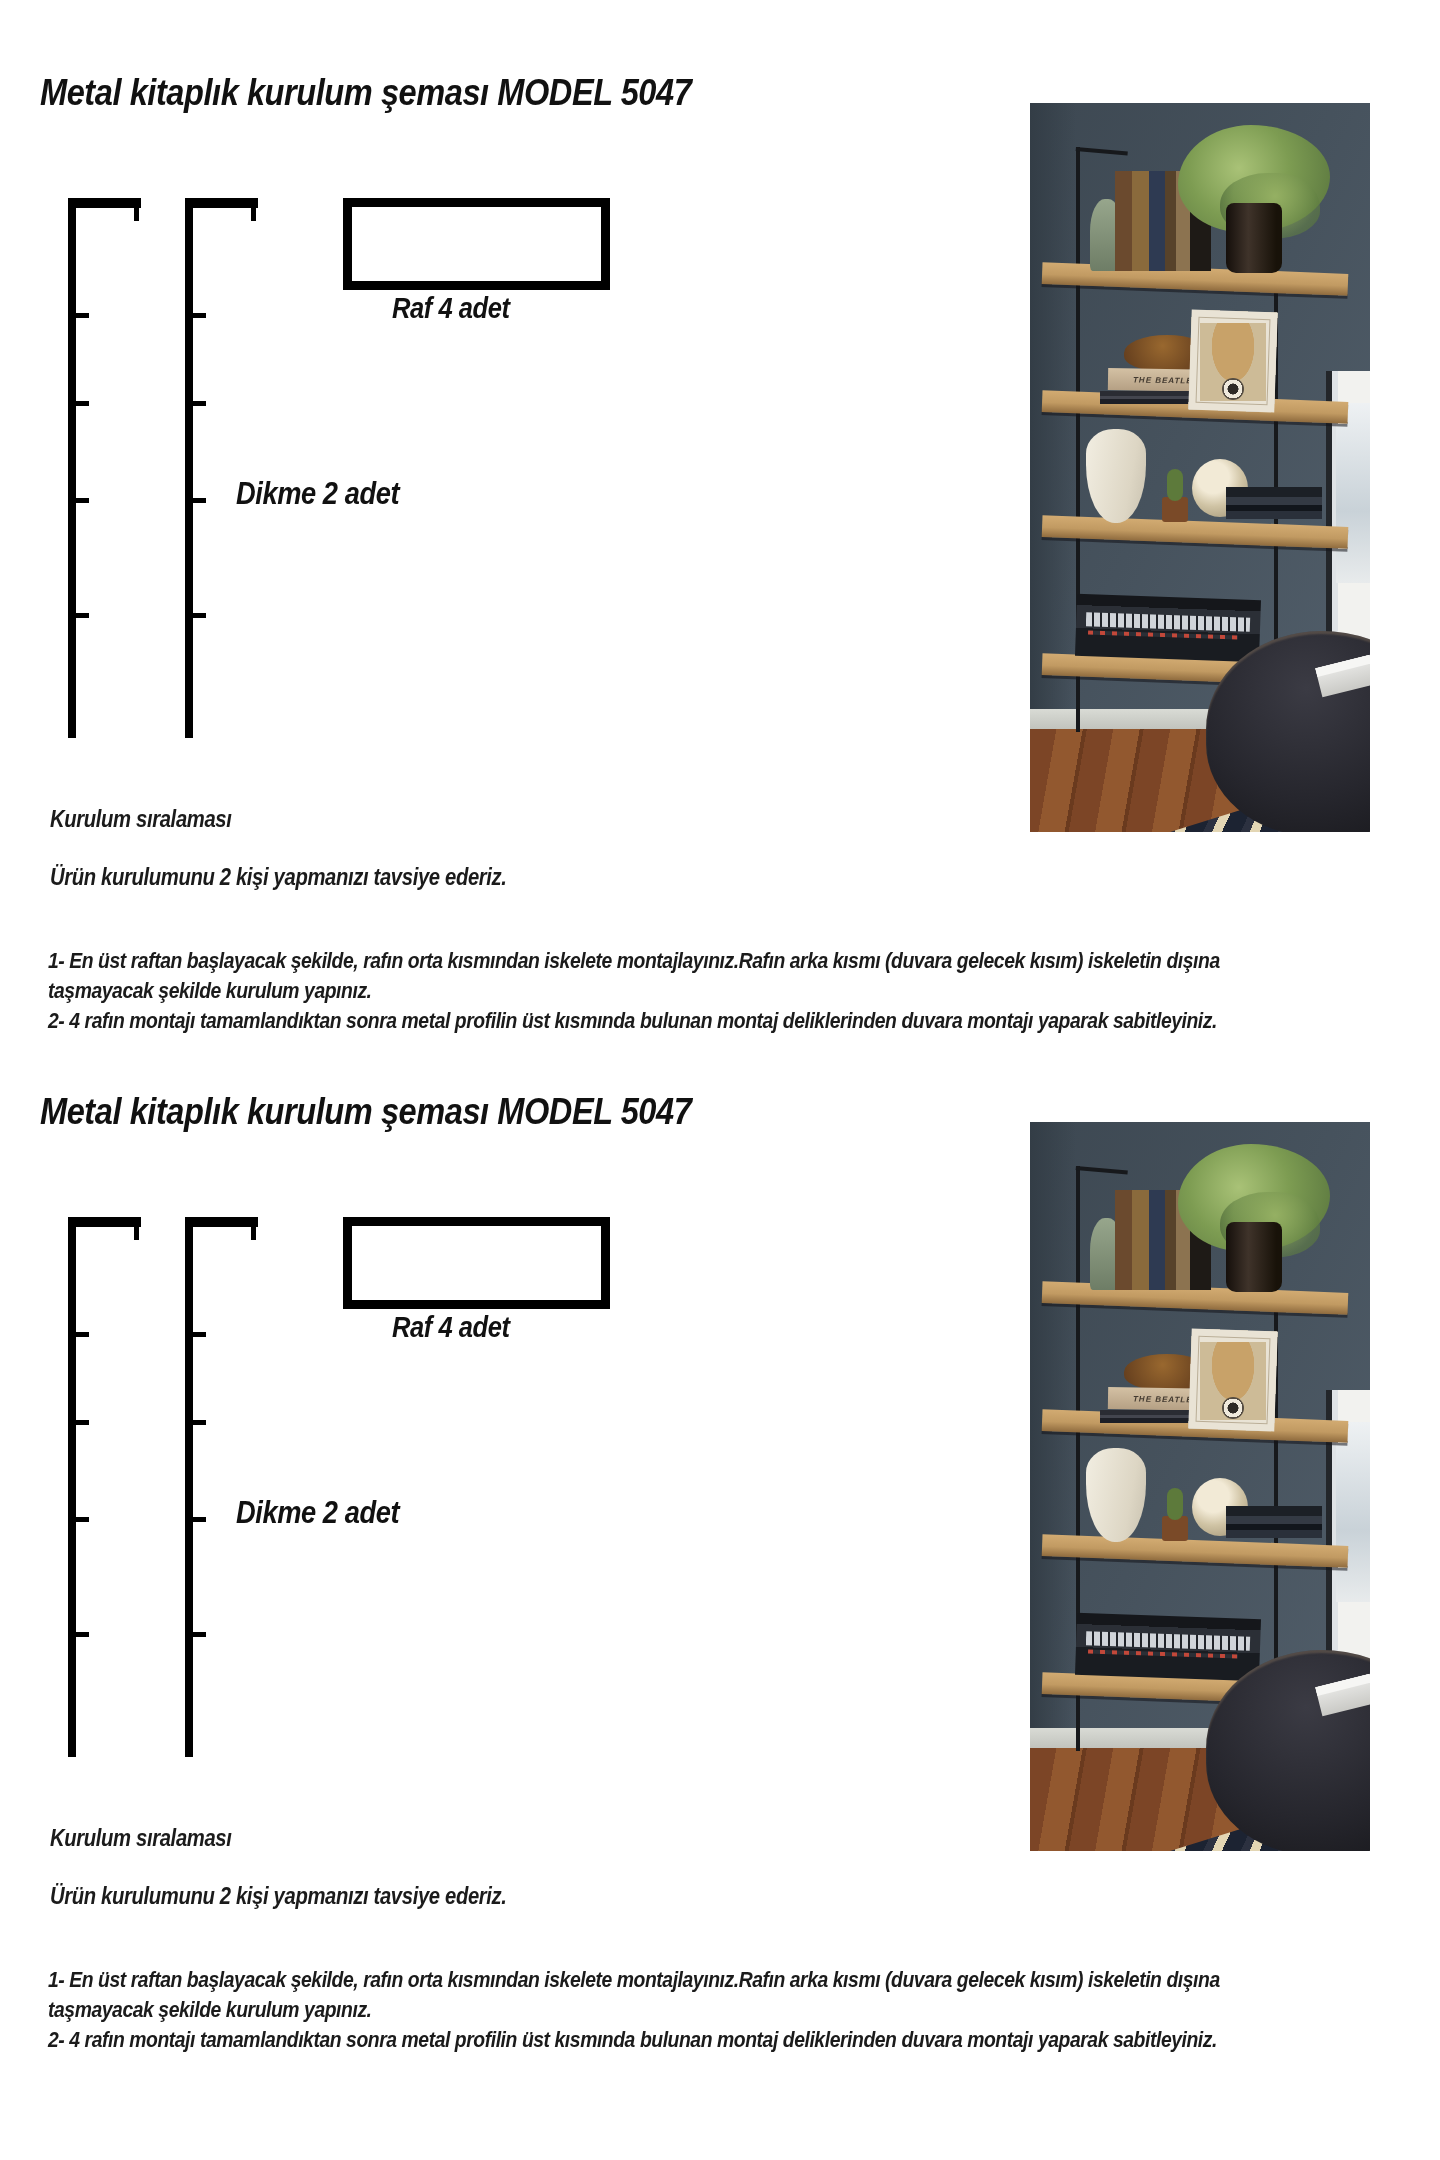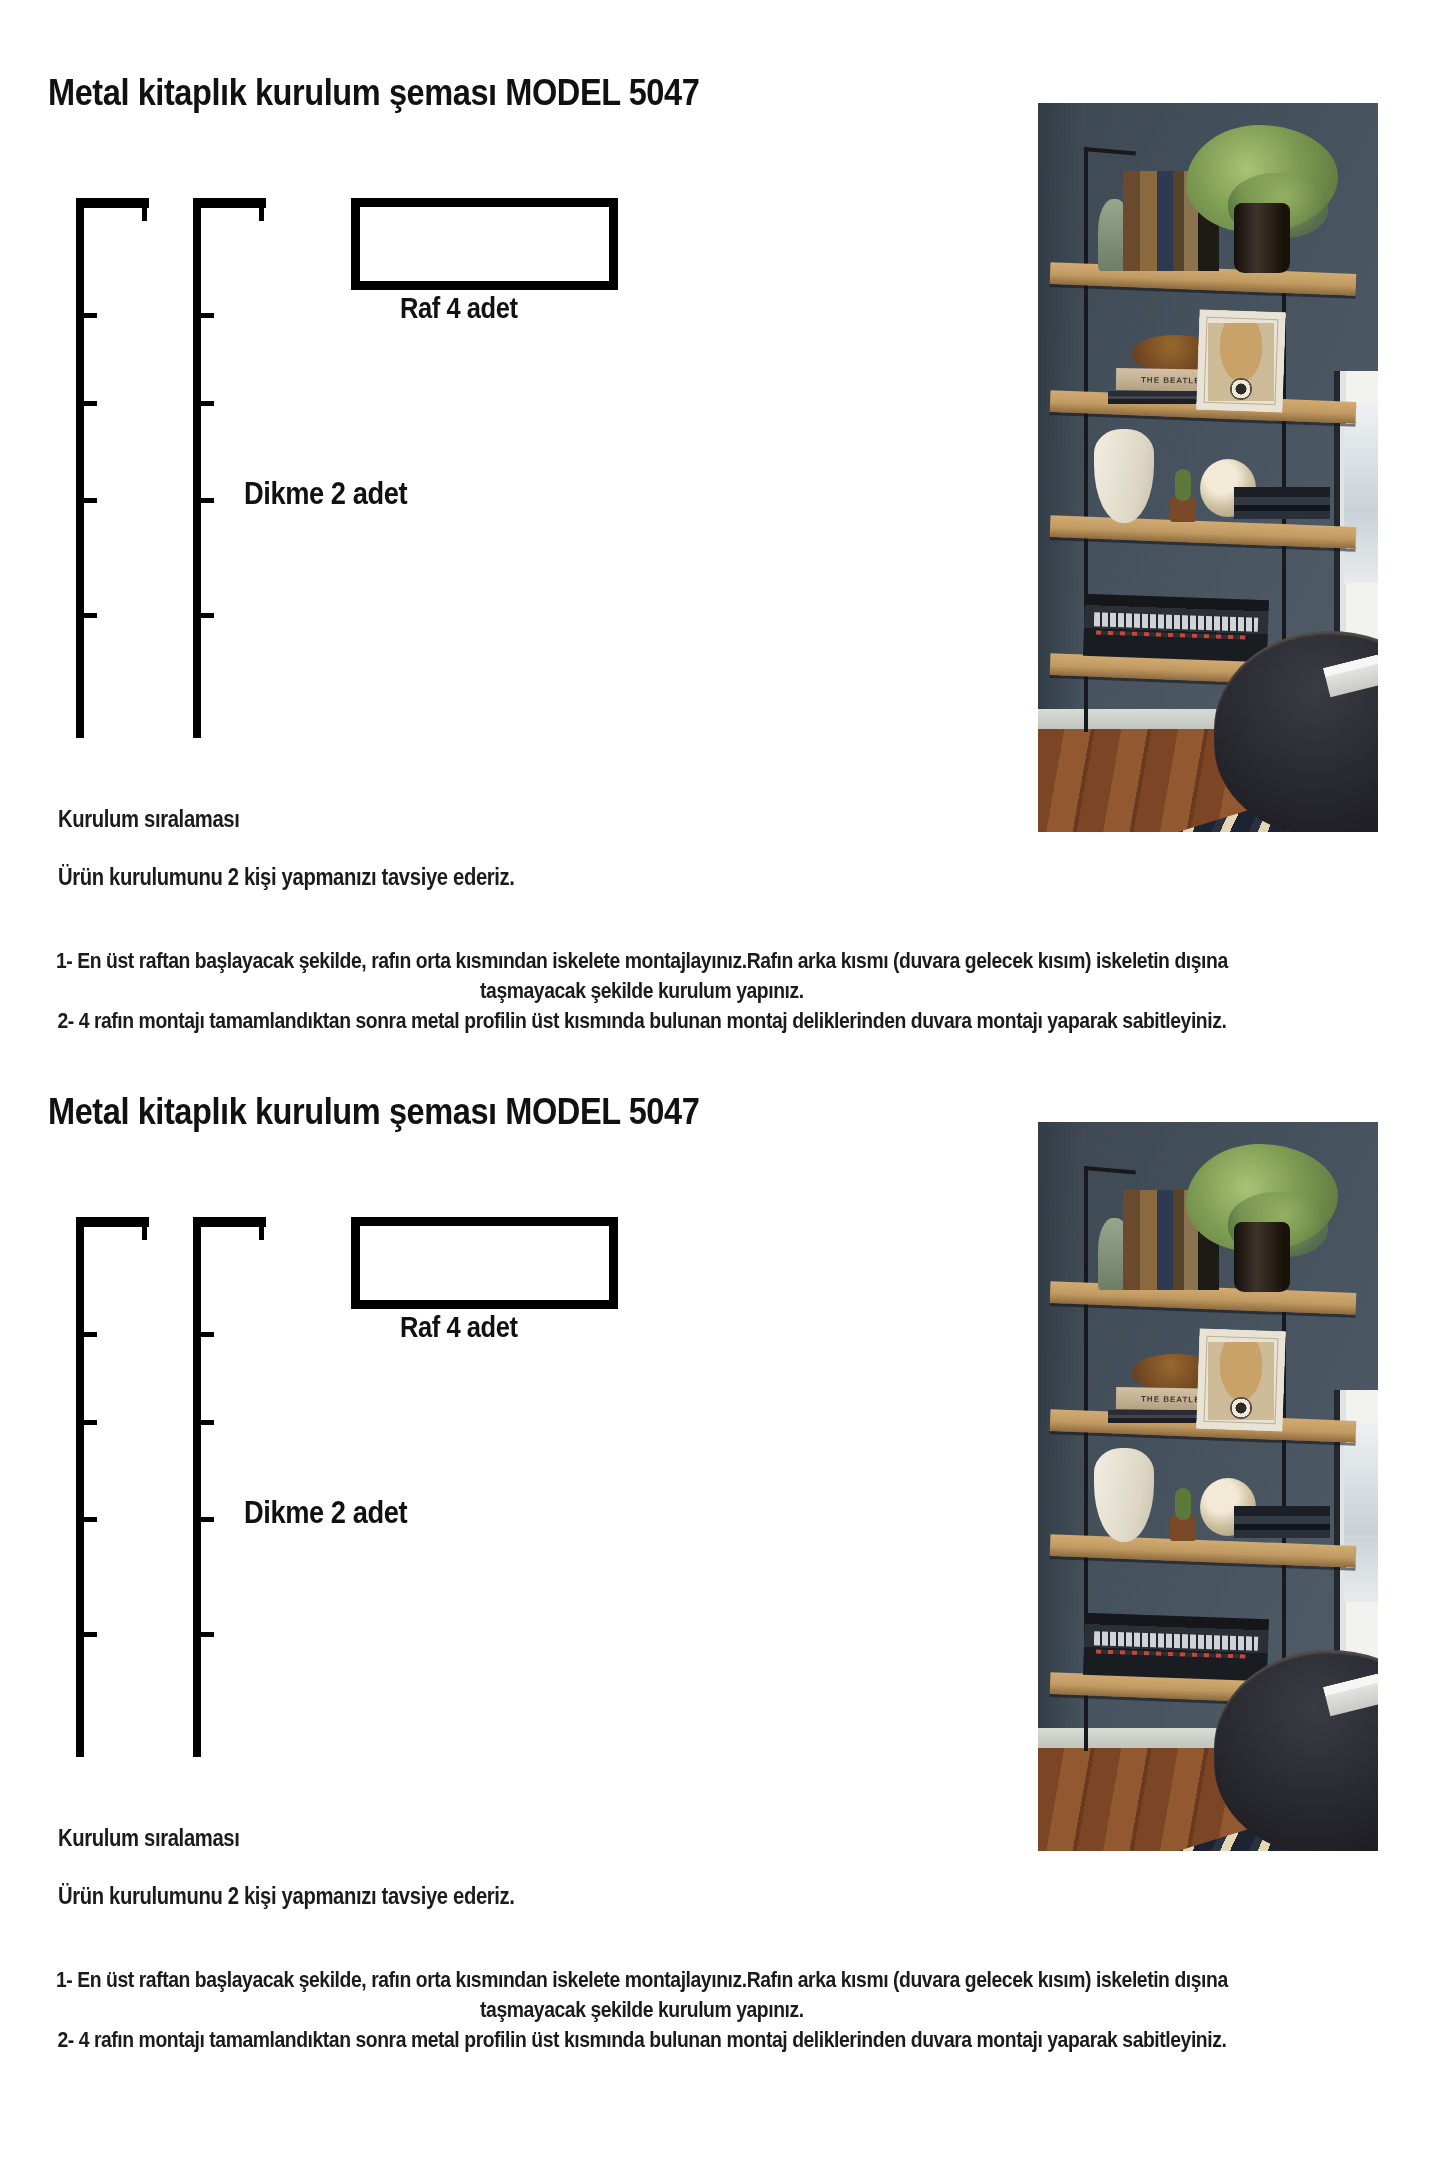--- a/index.html
+++ b/index.html
@@ -1,37 +1,37 @@
 <!DOCTYPE html>
 <html><head>
 <meta charset="utf-8">
 <style>
   html,body{margin:0;padding:0;}
   body{
     width:1440px;height:2160px;position:relative;background:#ffffff;
     font-family:"Liberation Sans","DejaVu Sans",sans-serif;color:#1b1b1b;
     overflow:hidden;
   }
-  .section{position:absolute;left:8px;width:1162px;height:1080px;}
+  .section{position:absolute;left:0;width:1162px;height:1080px;font-style:italic;}
   .sec1{top:0;}
   .sec2{top:1019px;}
 
   
   .cx{transform:scaleX(0.88);transform-origin:0 50%;white-space:nowrap;}
   .title{
     position:absolute;left:40px;top:72px;font-size:37px;font-weight:700;
     letter-spacing:-0.5px;color:#111;
   }
   .lbl{position:absolute;font-weight:700;color:#111;letter-spacing:-0.5px;}
   .raf-label{left:392px;top:292px;font-size:29px;}
   .dikme-label{left:236px;top:476px;font-size:31px;}
   .subheading{position:absolute;left:50px;top:806px;font-size:23px;font-weight:700;letter-spacing:-0.4px;}
   .note{position:absolute;left:50px;top:864px;font-size:23px;font-weight:700;letter-spacing:-0.4px;}
   .instructions{position:absolute;left:48px;top:946px;font-size:22px;font-weight:700;
-    letter-spacing:-0.5px;line-height:30px;text-align:center;}
+    letter-spacing:-0.5px;line-height:30px;}
   .instructions div{transform:scaleX(0.88);transform-origin:0 50%;white-space:nowrap;}
 
   
   .post{position:absolute;top:198px;width:160px;height:540px;}
   .post-1{left:68px;} .post-2{left:185px;}
   .post .bar-top{position:absolute;left:0;top:0;width:73px;height:10px;background:#000;}
   .post .end-tick{position:absolute;left:66px;top:10px;width:5px;height:13px;background:#000;}
   .post .stem{position:absolute;left:0;top:0;width:8px;height:540px;background:#000;}
   .post .tick{position:absolute;left:8px;width:13px;height:5px;background:#000;}
   .post .t1{top:115px;} .post .t2{top:203px;} .post .t3{top:300px;} .post .t4{top:415px;}

